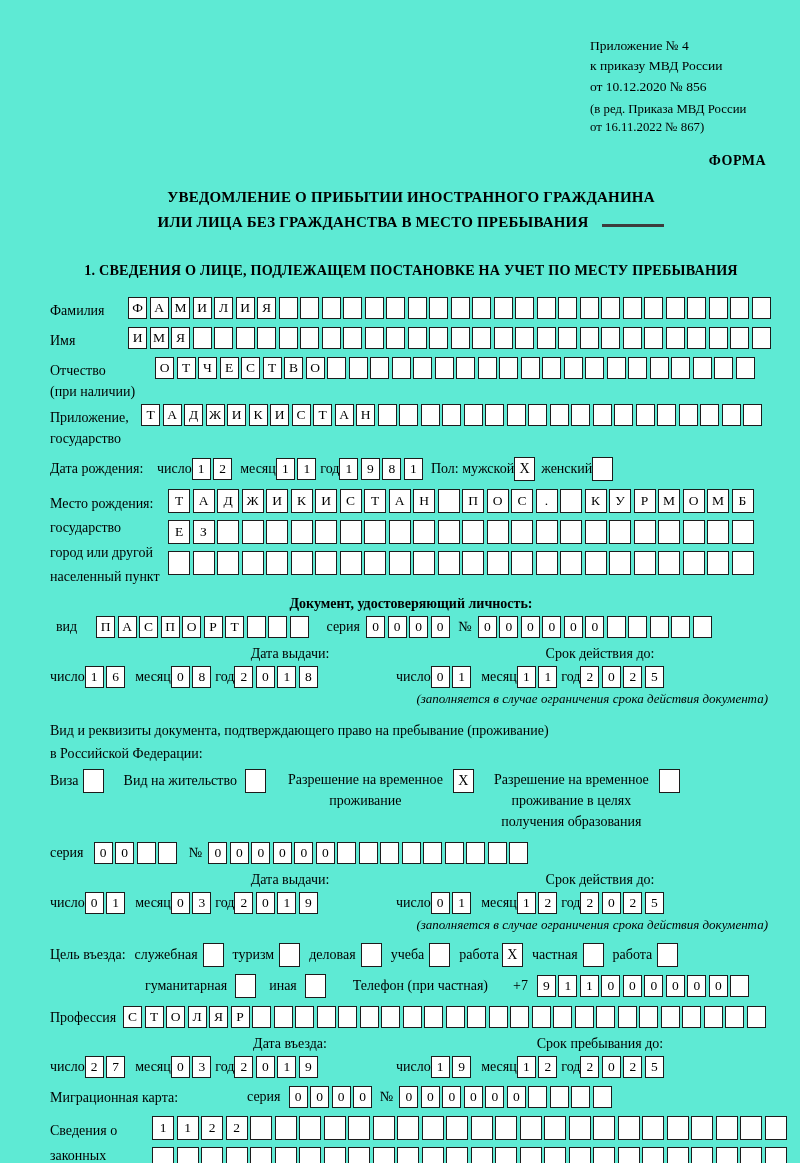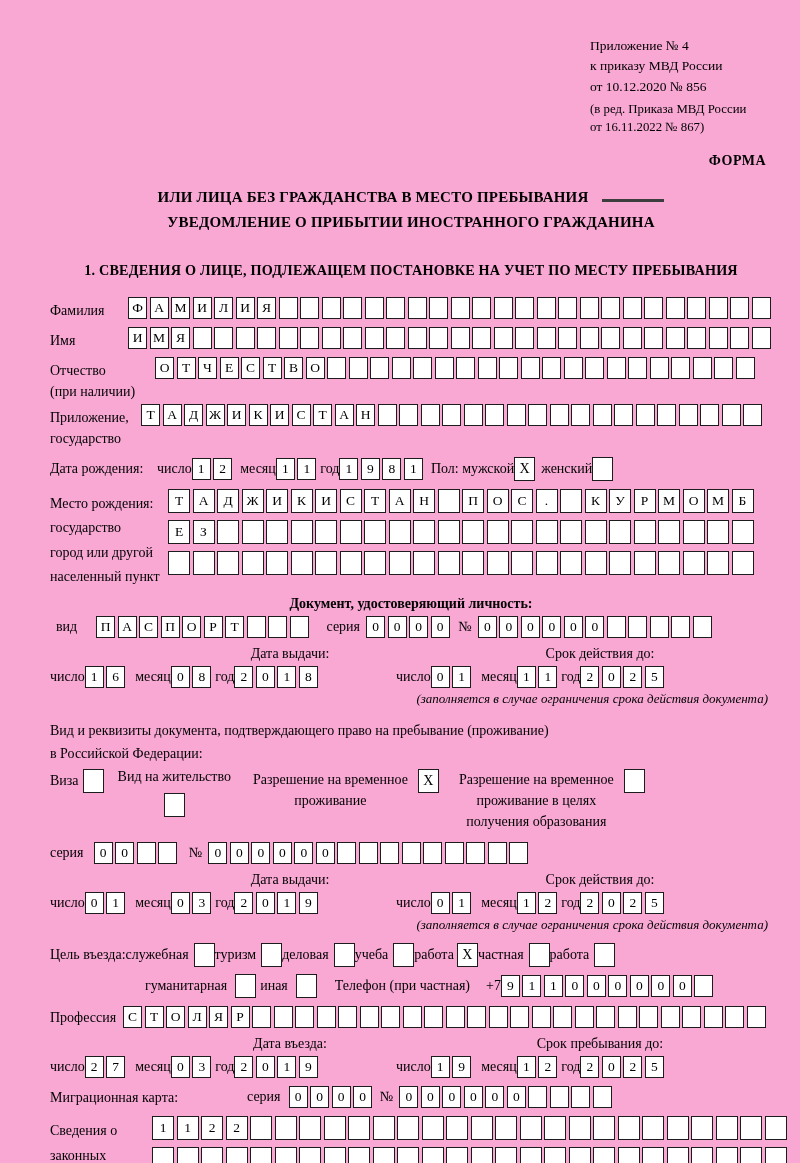--- a/index.html
+++ b/index.html
@@ -1,17 +1,17 @@
 <!DOCTYPE html>
 <html><head>
 <meta charset="utf-8">
 <style>
   html,body{margin:0;padding:0;background:#fff;}
   .page{position:relative;width:800px;height:1163px;box-sizing:border-box;
-        padding:36px 28px 10px 50px;background:#f9a8d4;color:#000;
+        padding:36px 28px 10px 50px;background:#5eead4;color:#000;
         font-family:"Liberation Serif","DejaVu Serif",serif;font-size:14px;overflow:hidden;}
   .doc-ref{width:215px;margin-left:540px;line-height:1.5;font-size:13.5px;}
   .ref-note{margin-top:3px;font-size:12.8px;line-height:1.45;}
   .forma{text-align:right;font-weight:bold;font-size:14px;letter-spacing:.5px;margin:16px 6px 0 0;}
   .title{text-align:center;font-weight:bold;font-size:15px;line-height:1.7;margin-top:16px;letter-spacing:.2px;}
   .title-blank{display:inline-block;width:62px;height:3px;background:#3d3d3d;margin-left:10px;}
   .sec-heading{font-weight:bold;font-size:14.2px;text-align:center;margin-top:26px;letter-spacing:.2px;}
   .boxrow{display:flex;gap:2.5px;flex-wrap:nowrap;}
   .box{box-sizing:border-box;flex:0 0 auto;width:19px;height:22px;border:1.6px solid #1c1c1c;
        display:flex;align-items:center;justify-content:center;font-size:13.5px;line-height:1;background:#fff;}
@@ -22,21 +22,21 @@
   .rowlabel{flex:0 0 auto;padding-top:3px;line-height:1.5;}
   .grp{display:flex;align-items:center;}
   .datehdr{display:flex;margin-top:8px;}
   .datehdr .h1{width:260px;margin-left:110px;text-align:center;}
   .datehdr .h2{width:280px;margin-left:40px;text-align:center;}
   .daterow{display:flex;align-items:center;margin-top:4px;}
   .note-right{text-align:right;font-size:13px;margin-top:3px;padding-right:4px;font-style:italic;}
   .intro{margin-top:12px;line-height:1.65;}
   .permit-row{display:flex;align-items:flex-start;margin-top:4px;gap:14px;}
   .permit-multi{text-align:center;line-height:1.5;}
-  .purpose-row{display:flex;align-items:center;margin-top:10px;flex-wrap:nowrap;}
+  .purpose-row{display:flex;align-items:center;margin-top:10px;gap:9px;flex-wrap:nowrap;}
   .guard{display:flex;margin-top:8px;}
   .guard-rows>.boxrow{margin-bottom:7px;}
 </style>
 </head>
 <body>
 
 <div class="page">
 
   <div class="doc-ref">
     <div>Приложение № 4</div>
@@ -44,25 +44,25 @@
     <div>от 10.12.2020 № 856</div>
     <div class="ref-note">
       <div>(в ред. Приказа МВД России</div>
       <div>от 16.11.2022 № 867)</div>
     </div>
   </div>
 
   <div class="forma">ФОРМА</div>
 
   <div class="title">
+    <div>УВЕДОМЛЕНИЕ О ПРИБЫТИИ ИНОСТРАННОГО ГРАЖДАНИНА</div>
     <div>
       <span>ИЛИ ЛИЦА БЕЗ ГРАЖДАНСТВА В МЕСТО ПРЕБЫВАНИЯ</span>
       <span class="title-blank"></span>
     </div>
-    <div>УВЕДОМЛЕНИЕ О ПРИБЫТИИ ИНОСТРАННОГО ГРАЖДАНИНА</div>
   </div>
 
   <div class="sec-heading">1. СВЕДЕНИЯ О ЛИЦЕ, ПОДЛЕЖАЩЕМ ПОСТАНОВКЕ НА УЧЕТ ПО МЕСТУ ПРЕБЫВАНИЯ</div>
 
   <div class="formrow" style="margin-top:18px;">
     <div class="rowlabel" style="width:78px;">Фамилия</div>
     <div class="boxrow">
         <span class="box">Ф</span>
         <span class="box">А</span>
         <span class="box">М</span>
@@ -411,21 +411,21 @@
   <div class="intro">
     <div>Вид и реквизиты документа, подтверждающего право на пребывание (проживание)</div>
     <div>в Российской Федерации:</div>
   </div>
 
   <div class="permit-row">
     <span class="grp" style="gap:4px;">
       <span>Виза</span>
       <span class="cb"></span>
     </span>
-    <span class="grp" style="gap:8px;flex-direction:column;">
+    <span class="grp" style="gap:8px;margin-left:6px;">
       <span>Вид на жительство</span>
       <span class="cb"></span>
     </span>
     <span class="grp" style="gap:10px;margin-left:8px;align-items:flex-start;">
       <span class="permit-multi">
         <span style="display:block;">Разрешение на временное</span>
         <span style="display:block;">проживание</span>
       </span>
       <span class="cb">X</span>
     </span>

